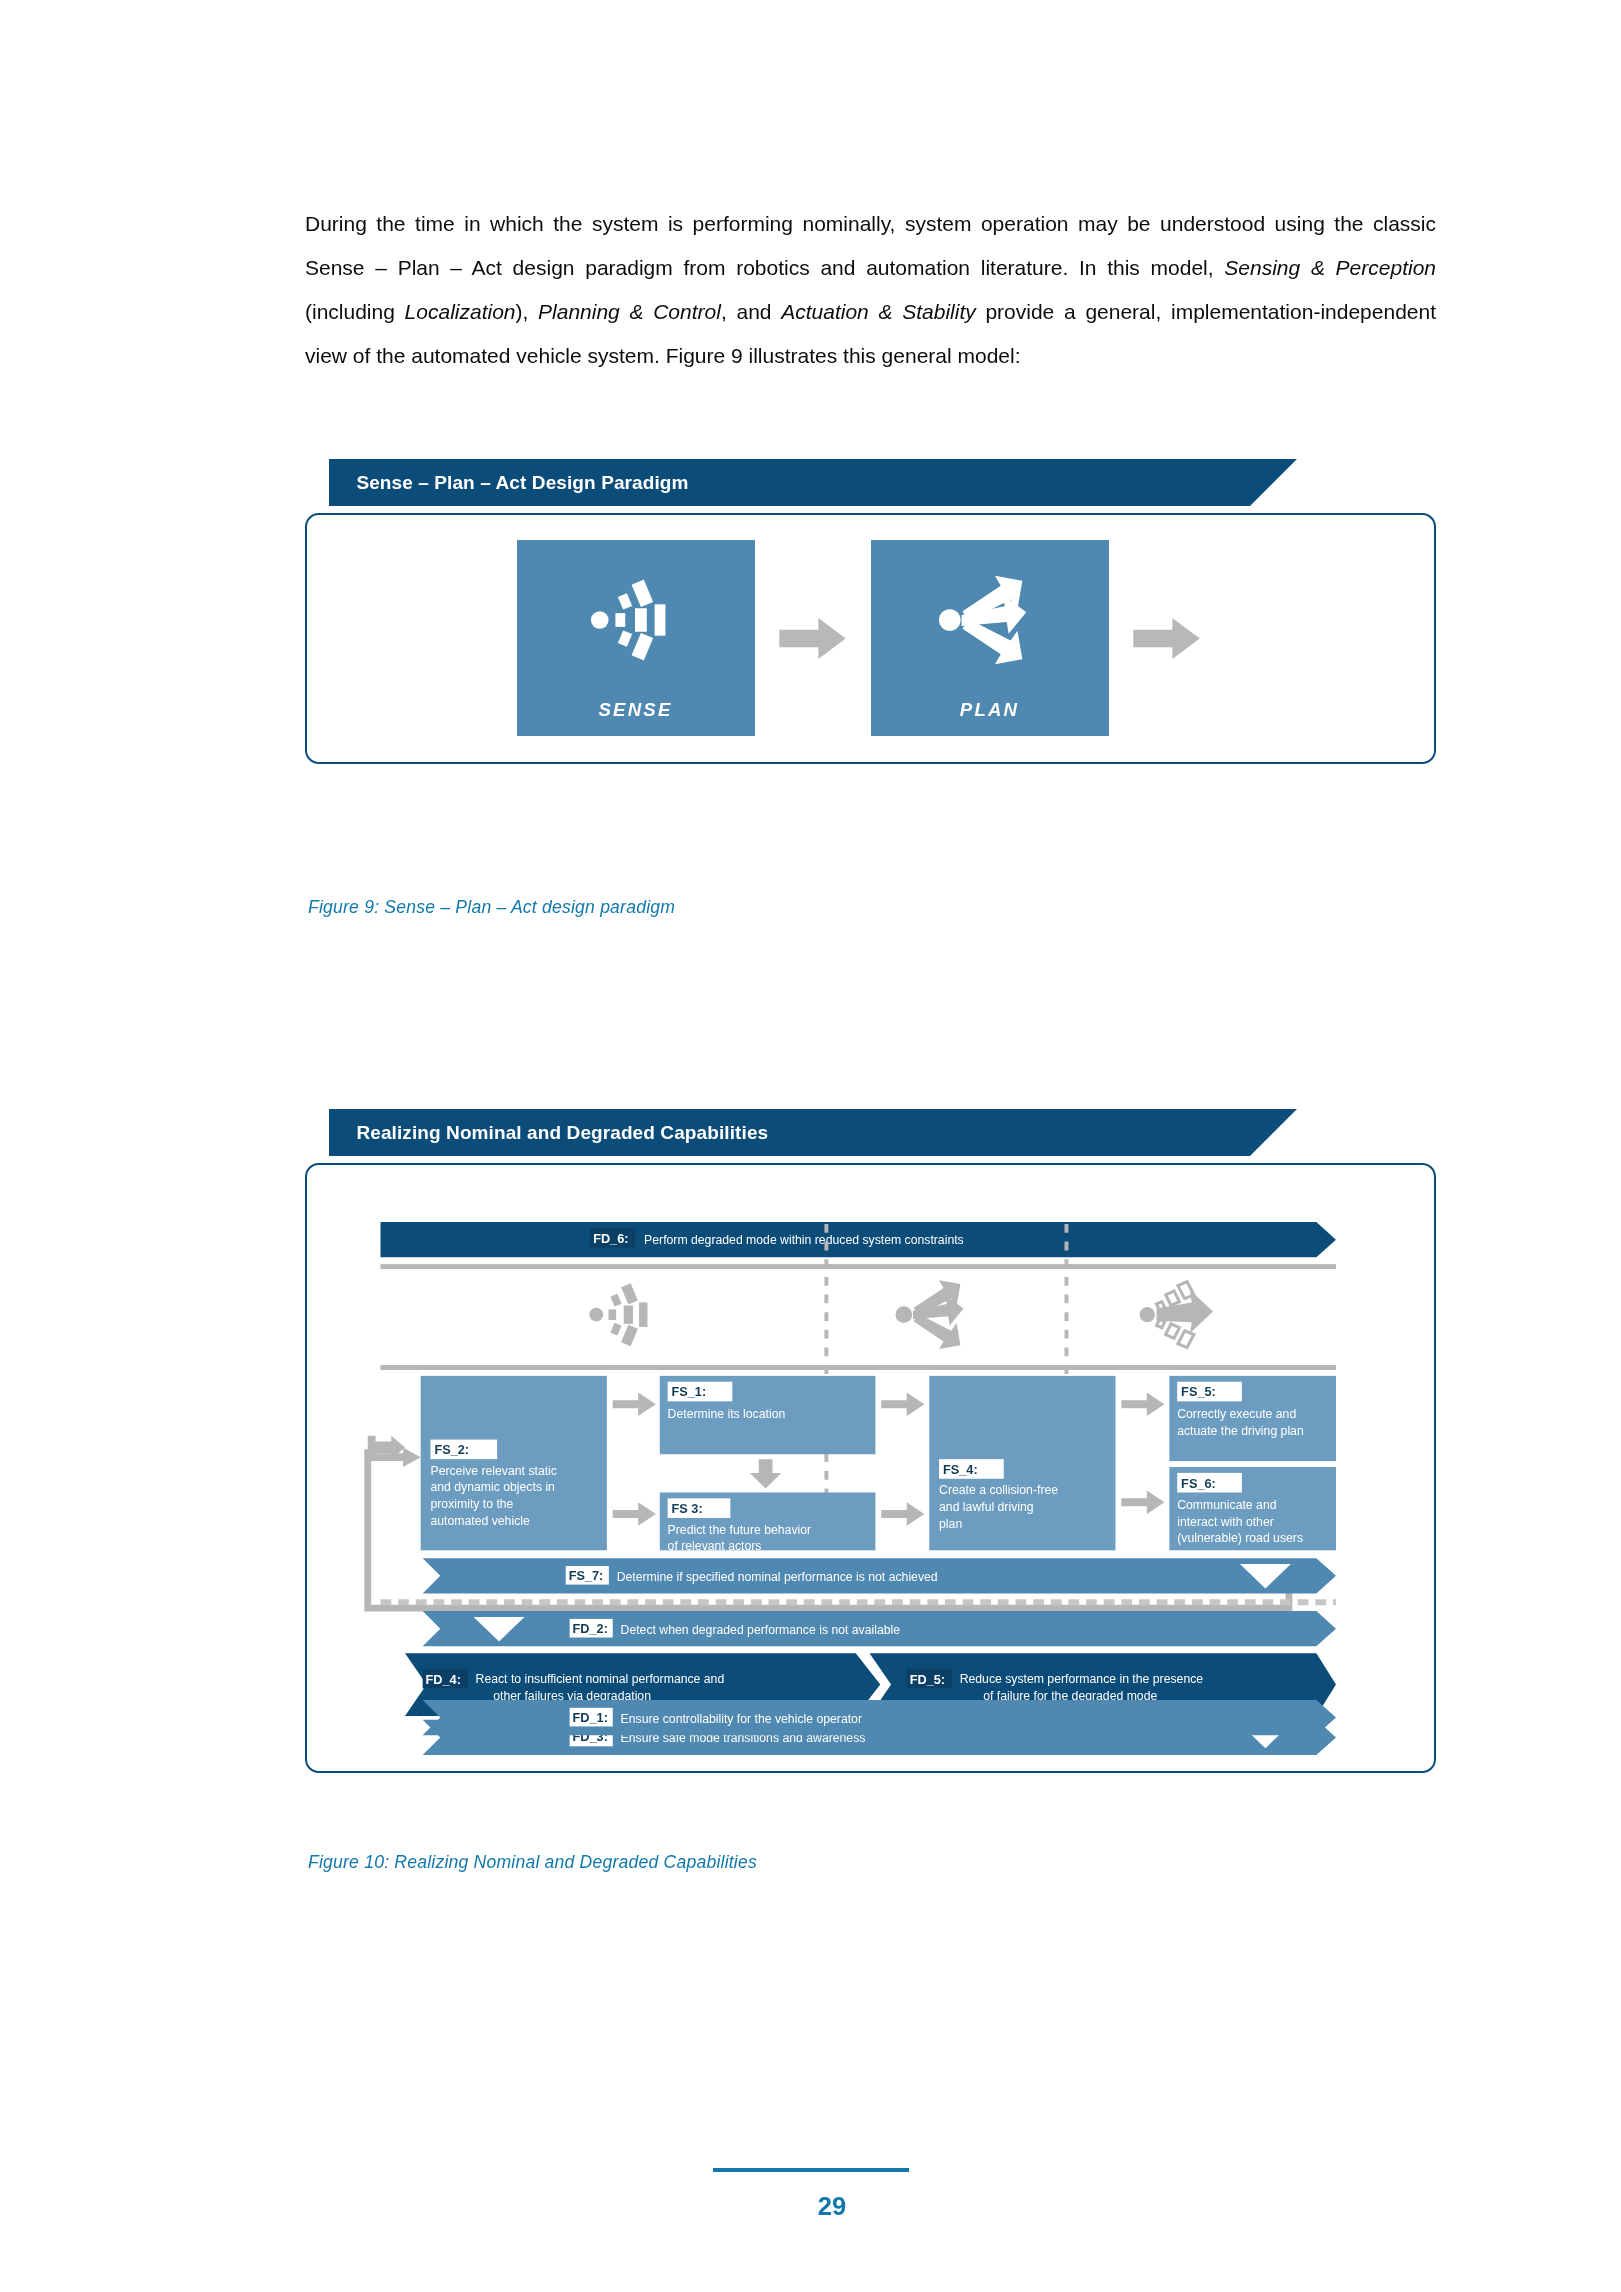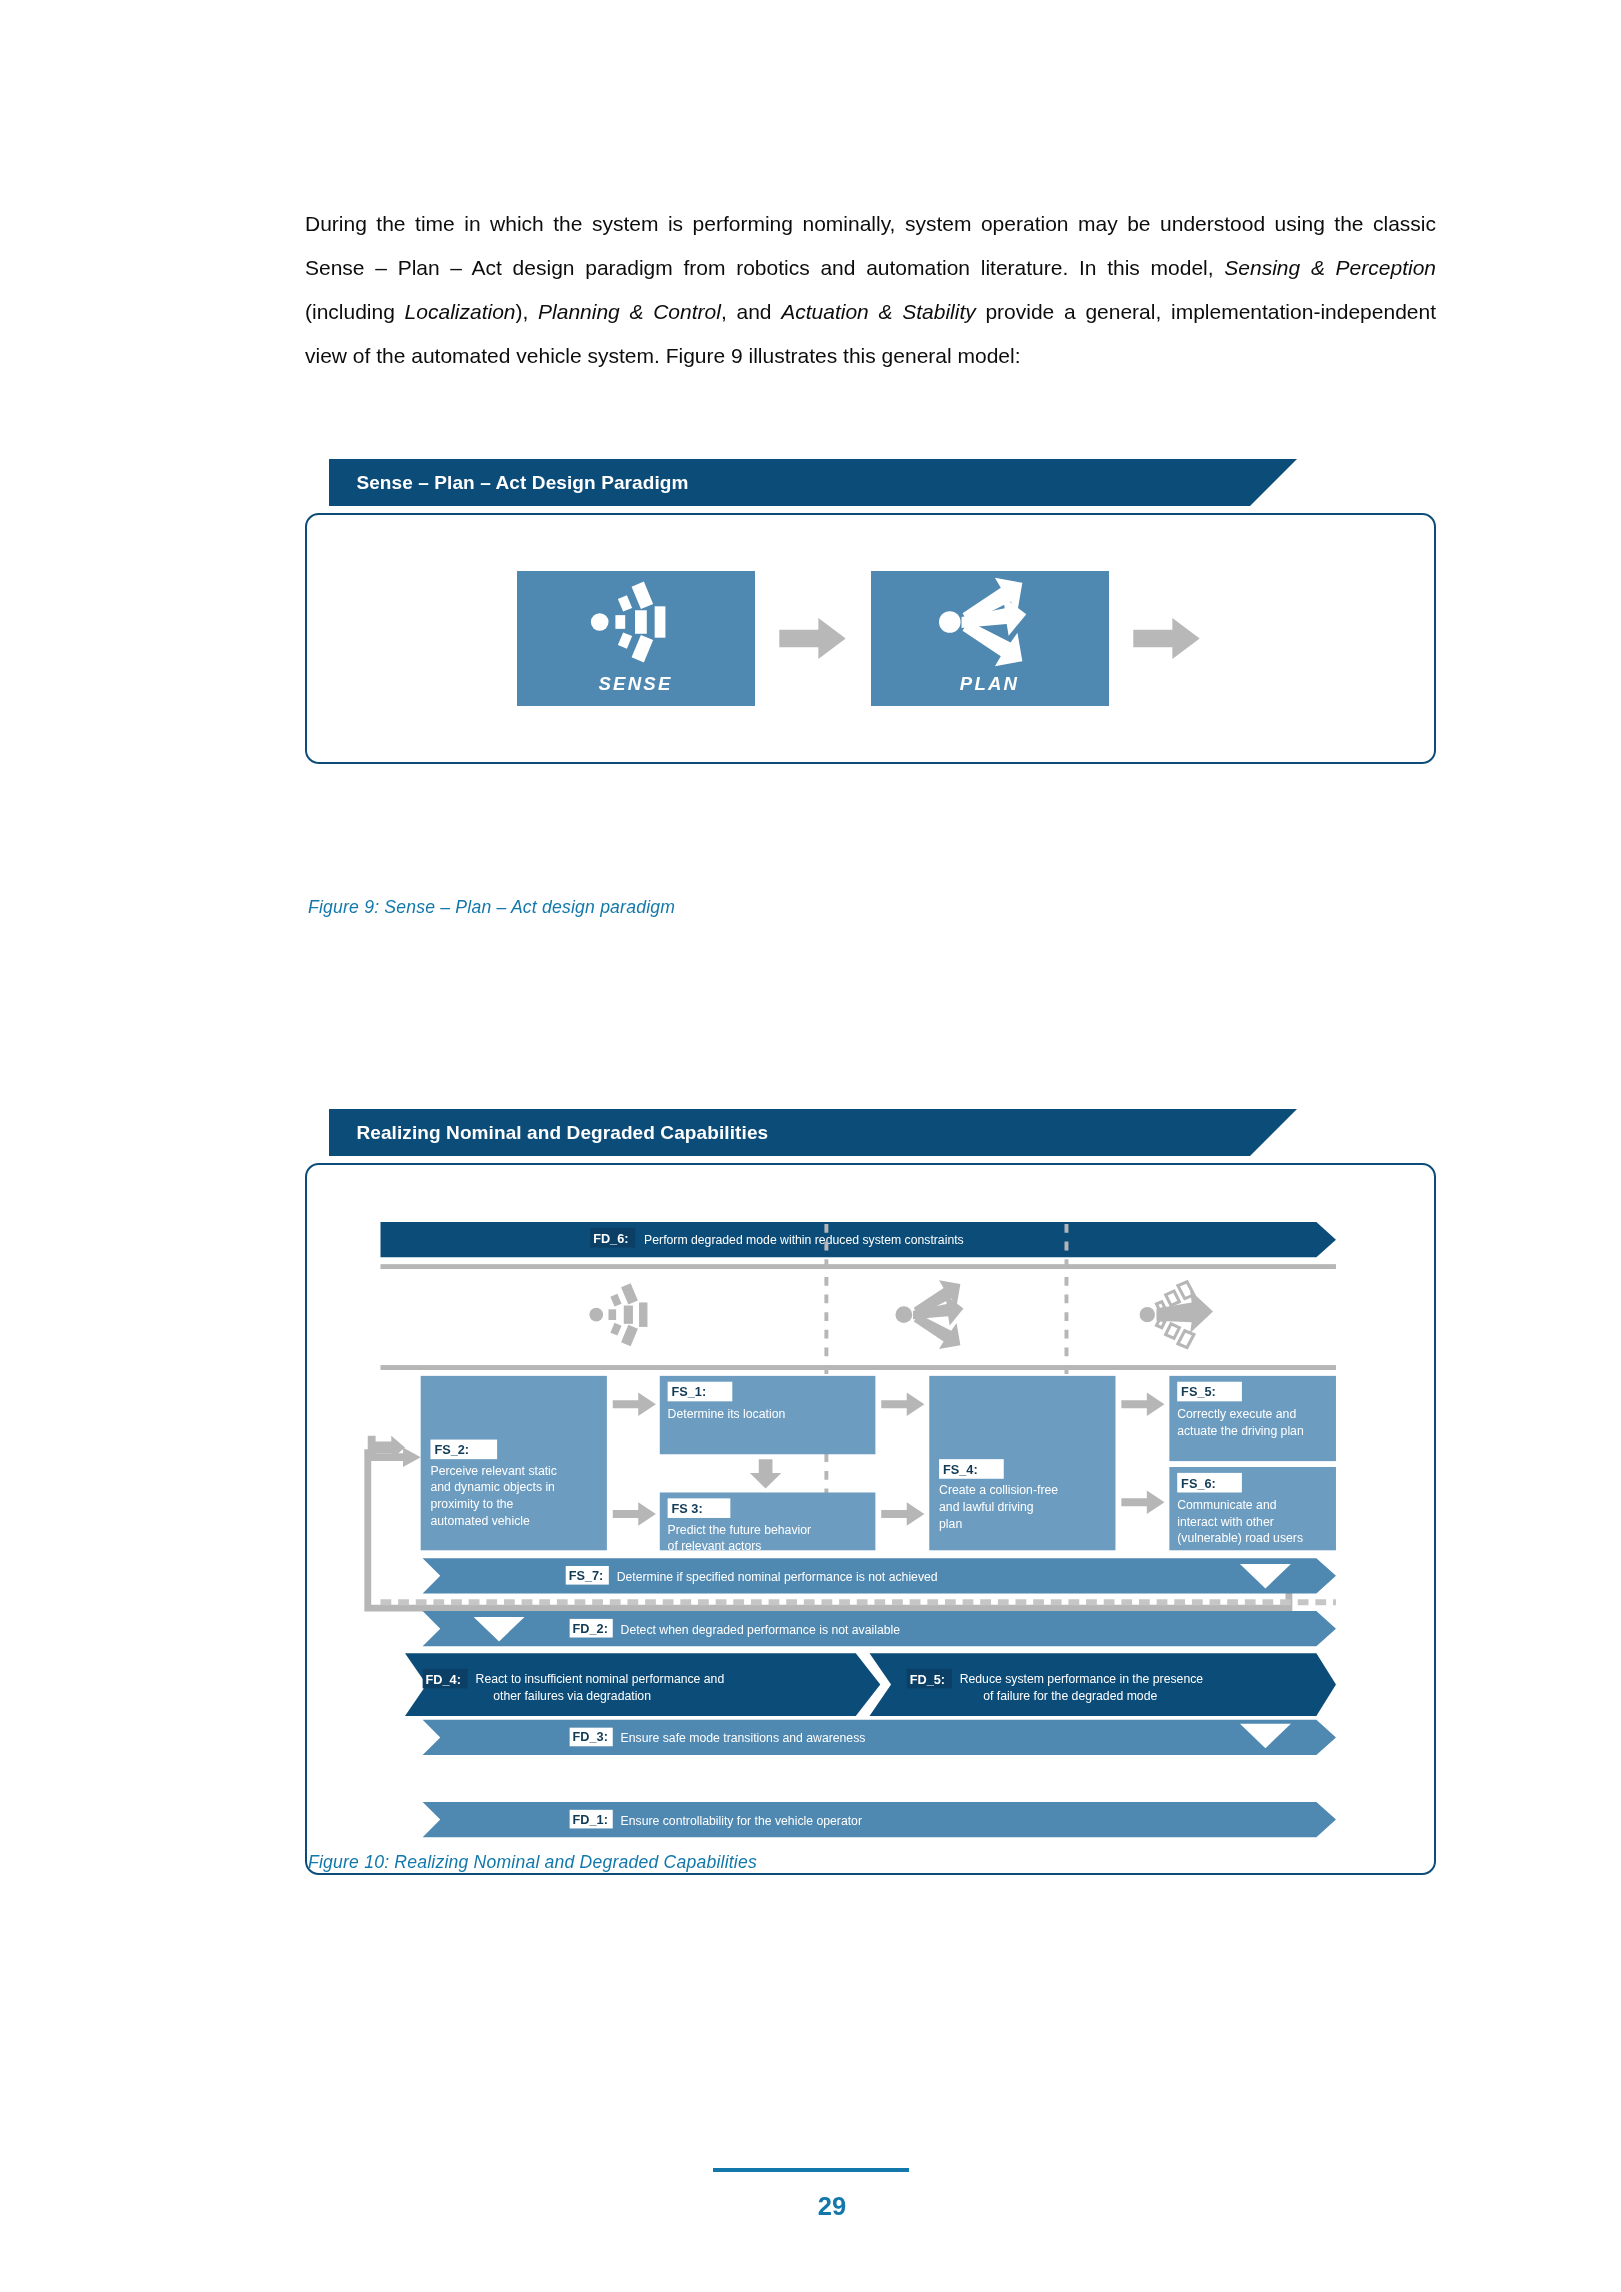--- a/index.html
+++ b/index.html
@@ -57,37 +57,37 @@
 
   
   #fig9{top:459px;}
   #fig9 .fig-body{height:251px;}
   .spa-row{
     position:absolute;inset:0;
     display:flex;align-items:center;justify-content:center;
     gap:0;
   }
   .spa-box{
-    width:238px;height:135px;
+    width:238px;height:196px;
     background:#4f88b0;
     position:relative;
     display:flex;flex-direction:column;
     align-items:center;justify-content:flex-start;
   }
   .spa-box .glyph{flex:1;display:flex;align-items:center;justify-content:center;width:100%;}
   .spa-label{
     color:#ffffff;font-style:italic;font-weight:bold;
     font-size:18.6px;letter-spacing:2.2px;
     padding-bottom:15.7px;
   }
   .spa-arrow{width:116px;display:flex;align-items:center;justify-content:center;}
 
   
   #fig10{top:1109px;}
-  #fig10 .fig-body{height:712px;}
+  #fig10 .fig-body{height:610px;}
   .f10-canvas{position:absolute;inset:0;}
 
   #cap9{top:897px;}
   #cap10{top:1852px;}
 
   
   .footrule{
     position:absolute;left:713px;top:2168px;width:196px;height:3.9px;
     background:#1278ab;
   }

